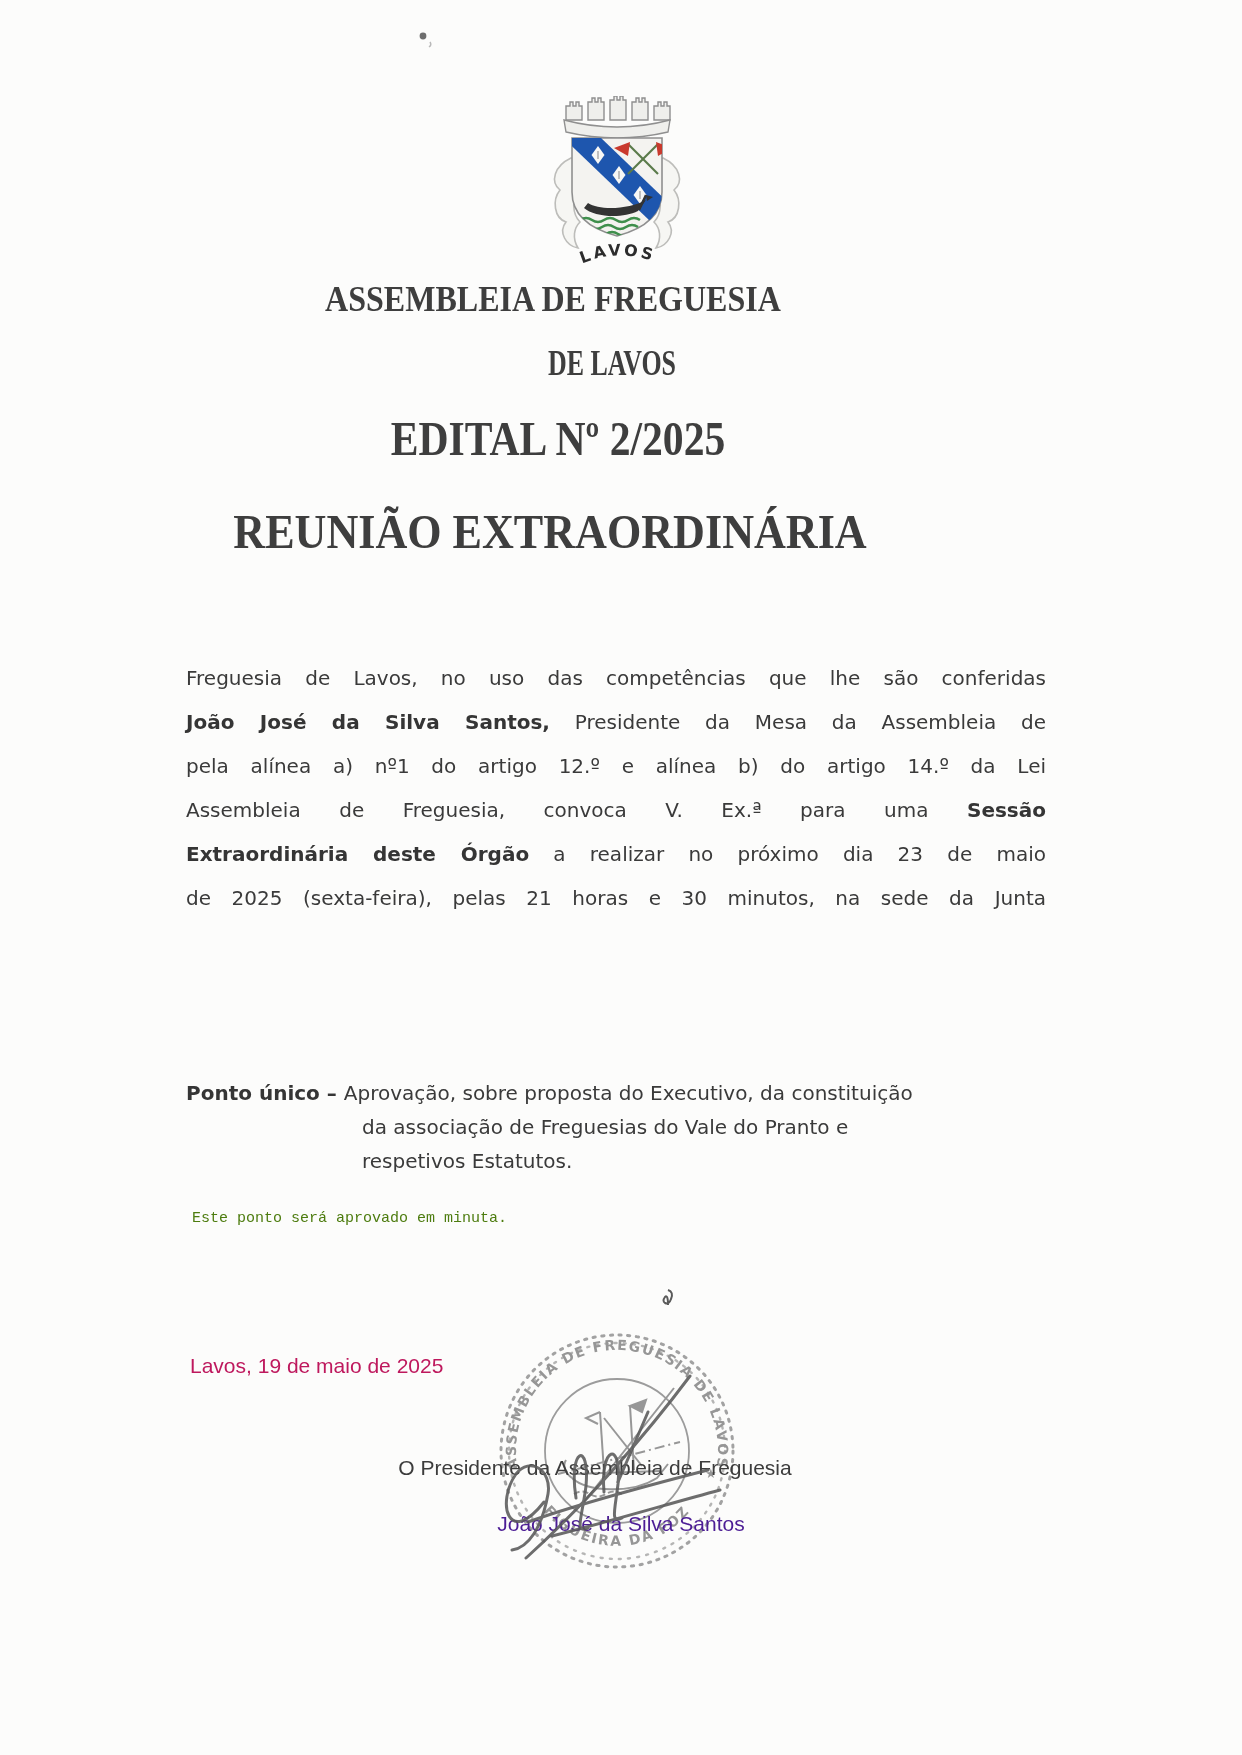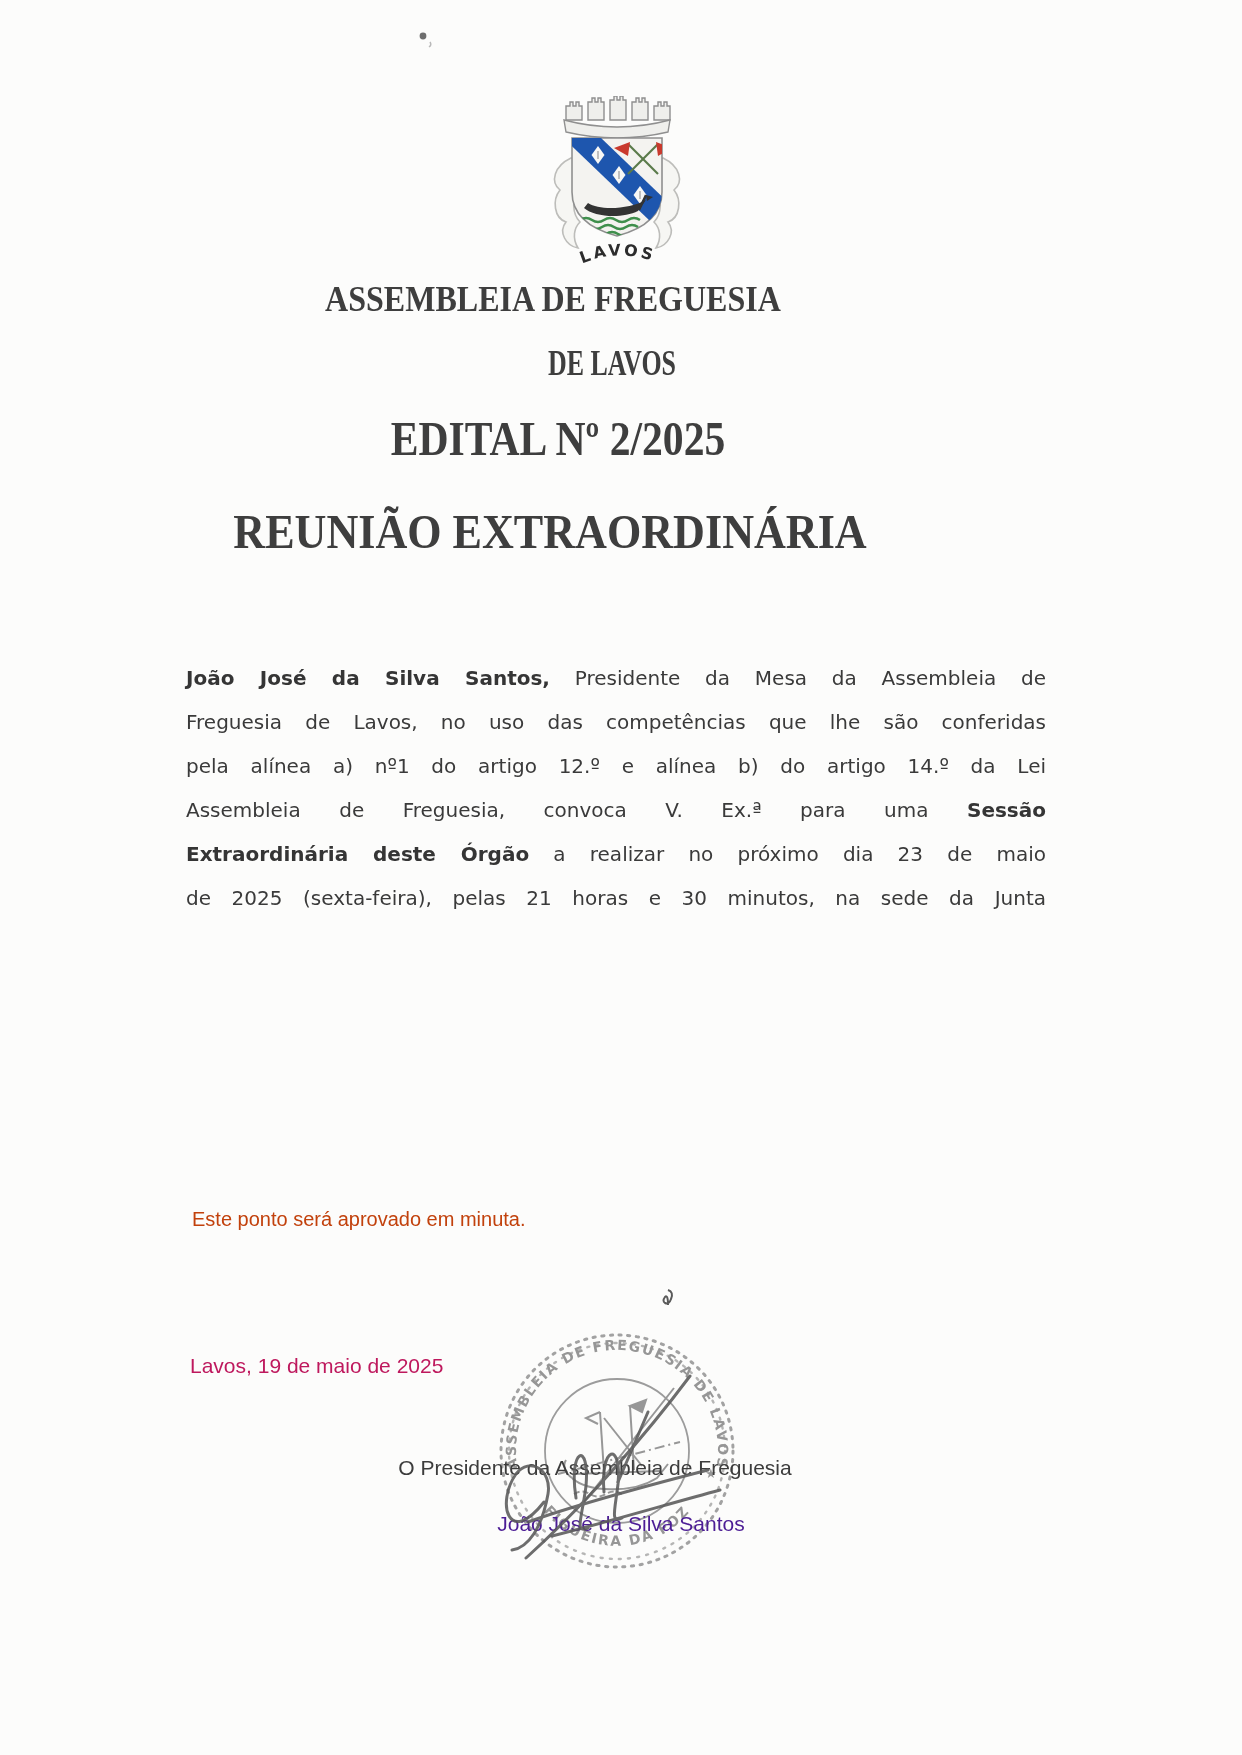--- a/index.html
+++ b/index.html
@@ -27,22 +27,22 @@
   .bodypar b{font-weight:bold;color:#353535;}
   
   .ponto{
     position:absolute;left:186px;top:1076px;width:880px;font-size:20px;color:#3a3a3a;
   }
   .ponto .pl{line-height:34px;}
   .ponto .pl.ind{padding-left:176px;}
   .ponto b{font-weight:bold;color:#353535;}
   
   .note{
-    position:absolute;left:192px;top:1206px;font-family:Liberation Sans, sans-serif;
-    font-size:20px;line-height:26px;color:#c2410c;
+    position:absolute;left:192px;top:1206px;font-family:Liberation Mono, monospace;
+    font-size:15px;line-height:26px;color:#4d7c0f;
   }
   
   .date{
     position:absolute;left:190px;top:1354px;font-family:"Liberation Sans",sans-serif;
     font-size:21px;color:#be185d;z-index:2;
   }
   .role{
     position:absolute;left:595px;top:1408px;transform:translateX(-50%);white-space:nowrap;
     font-family:"Liberation Sans",sans-serif;font-size:21px;color:#3c3c3c;z-index:2;margin-top:48px;
   }
@@ -129,28 +129,33 @@
       <textPath href="#lavarc" startOffset="50%" text-anchor="middle">LAVOS</textPath>
     </text>
   </svg>
 
   <div class="hd hd1">ASSEMBLEIA DE FREGUESIA</div>
   <div class="hd hd2">DE LAVOS</div>
   <div class="hd hd3">EDITAL Nº 2/2025</div>
   <div class="hd hd4">REUNIÃO EXTRAORDINÁRIA</div>
 
   <div class="bodypar" id="body-par">
+      <div class="bl"><span>Freguesia de Lavos, no uso das competências que lhe são conferidas</span></div>
       <div class="bl"><b>João José da Silva Santos,</b><span> Presidente da Mesa da Assembleia de</span></div>
-      <div class="bl"><span>Freguesia de Lavos, no uso das competências que lhe são conferidas</span></div>
       <div class="bl"><span>pela alínea a) nº1 do artigo 12.º e alínea b) do artigo 14.º da Lei</span></div>
       <div class="bl"><span>Assembleia de Freguesia, convoca V. Ex.ª para uma </span><b>Sessão</b></div>
       <div class="bl"><b>Extraordinária deste Órgão</b><span> a realizar no próximo dia 23 de maio</span></div>
       <div class="bl"><span>de 2025 (sexta-feira), pelas 21 horas e 30 minutos, na sede da Junta</span></div>
     </div>
 
+  <div class="ponto" id="ponto-block">
+      <div class="pl"><b>Ponto único – </b>Aprovação, sobre proposta do Executivo, da constituição</div>
+      <div class="pl ind">da associação de Freguesias do Vale do Pranto e</div>
+      <div class="pl ind">respetivos Estatutos.</div>
+    </div>
 
   <div class="note">Este ponto será aprovado em minuta.</div>
 
   <div class="date">Lavos, 19 de maio de 2025</div>
   <div class="role">O Presidente da Assembleia de Freguesia</div>
   <div class="signer">João José da Silva Santos</div>
 
   <svg class="squiggle" width="24" height="30">
     <path d="M 12,4 q 6,2 3,9 q -2,6 -6,4 q -3,-2 0,-6 q 3,-3 3,8" stroke="#5a5a5a" stroke-width="2" fill="none"></path>
   </svg>

